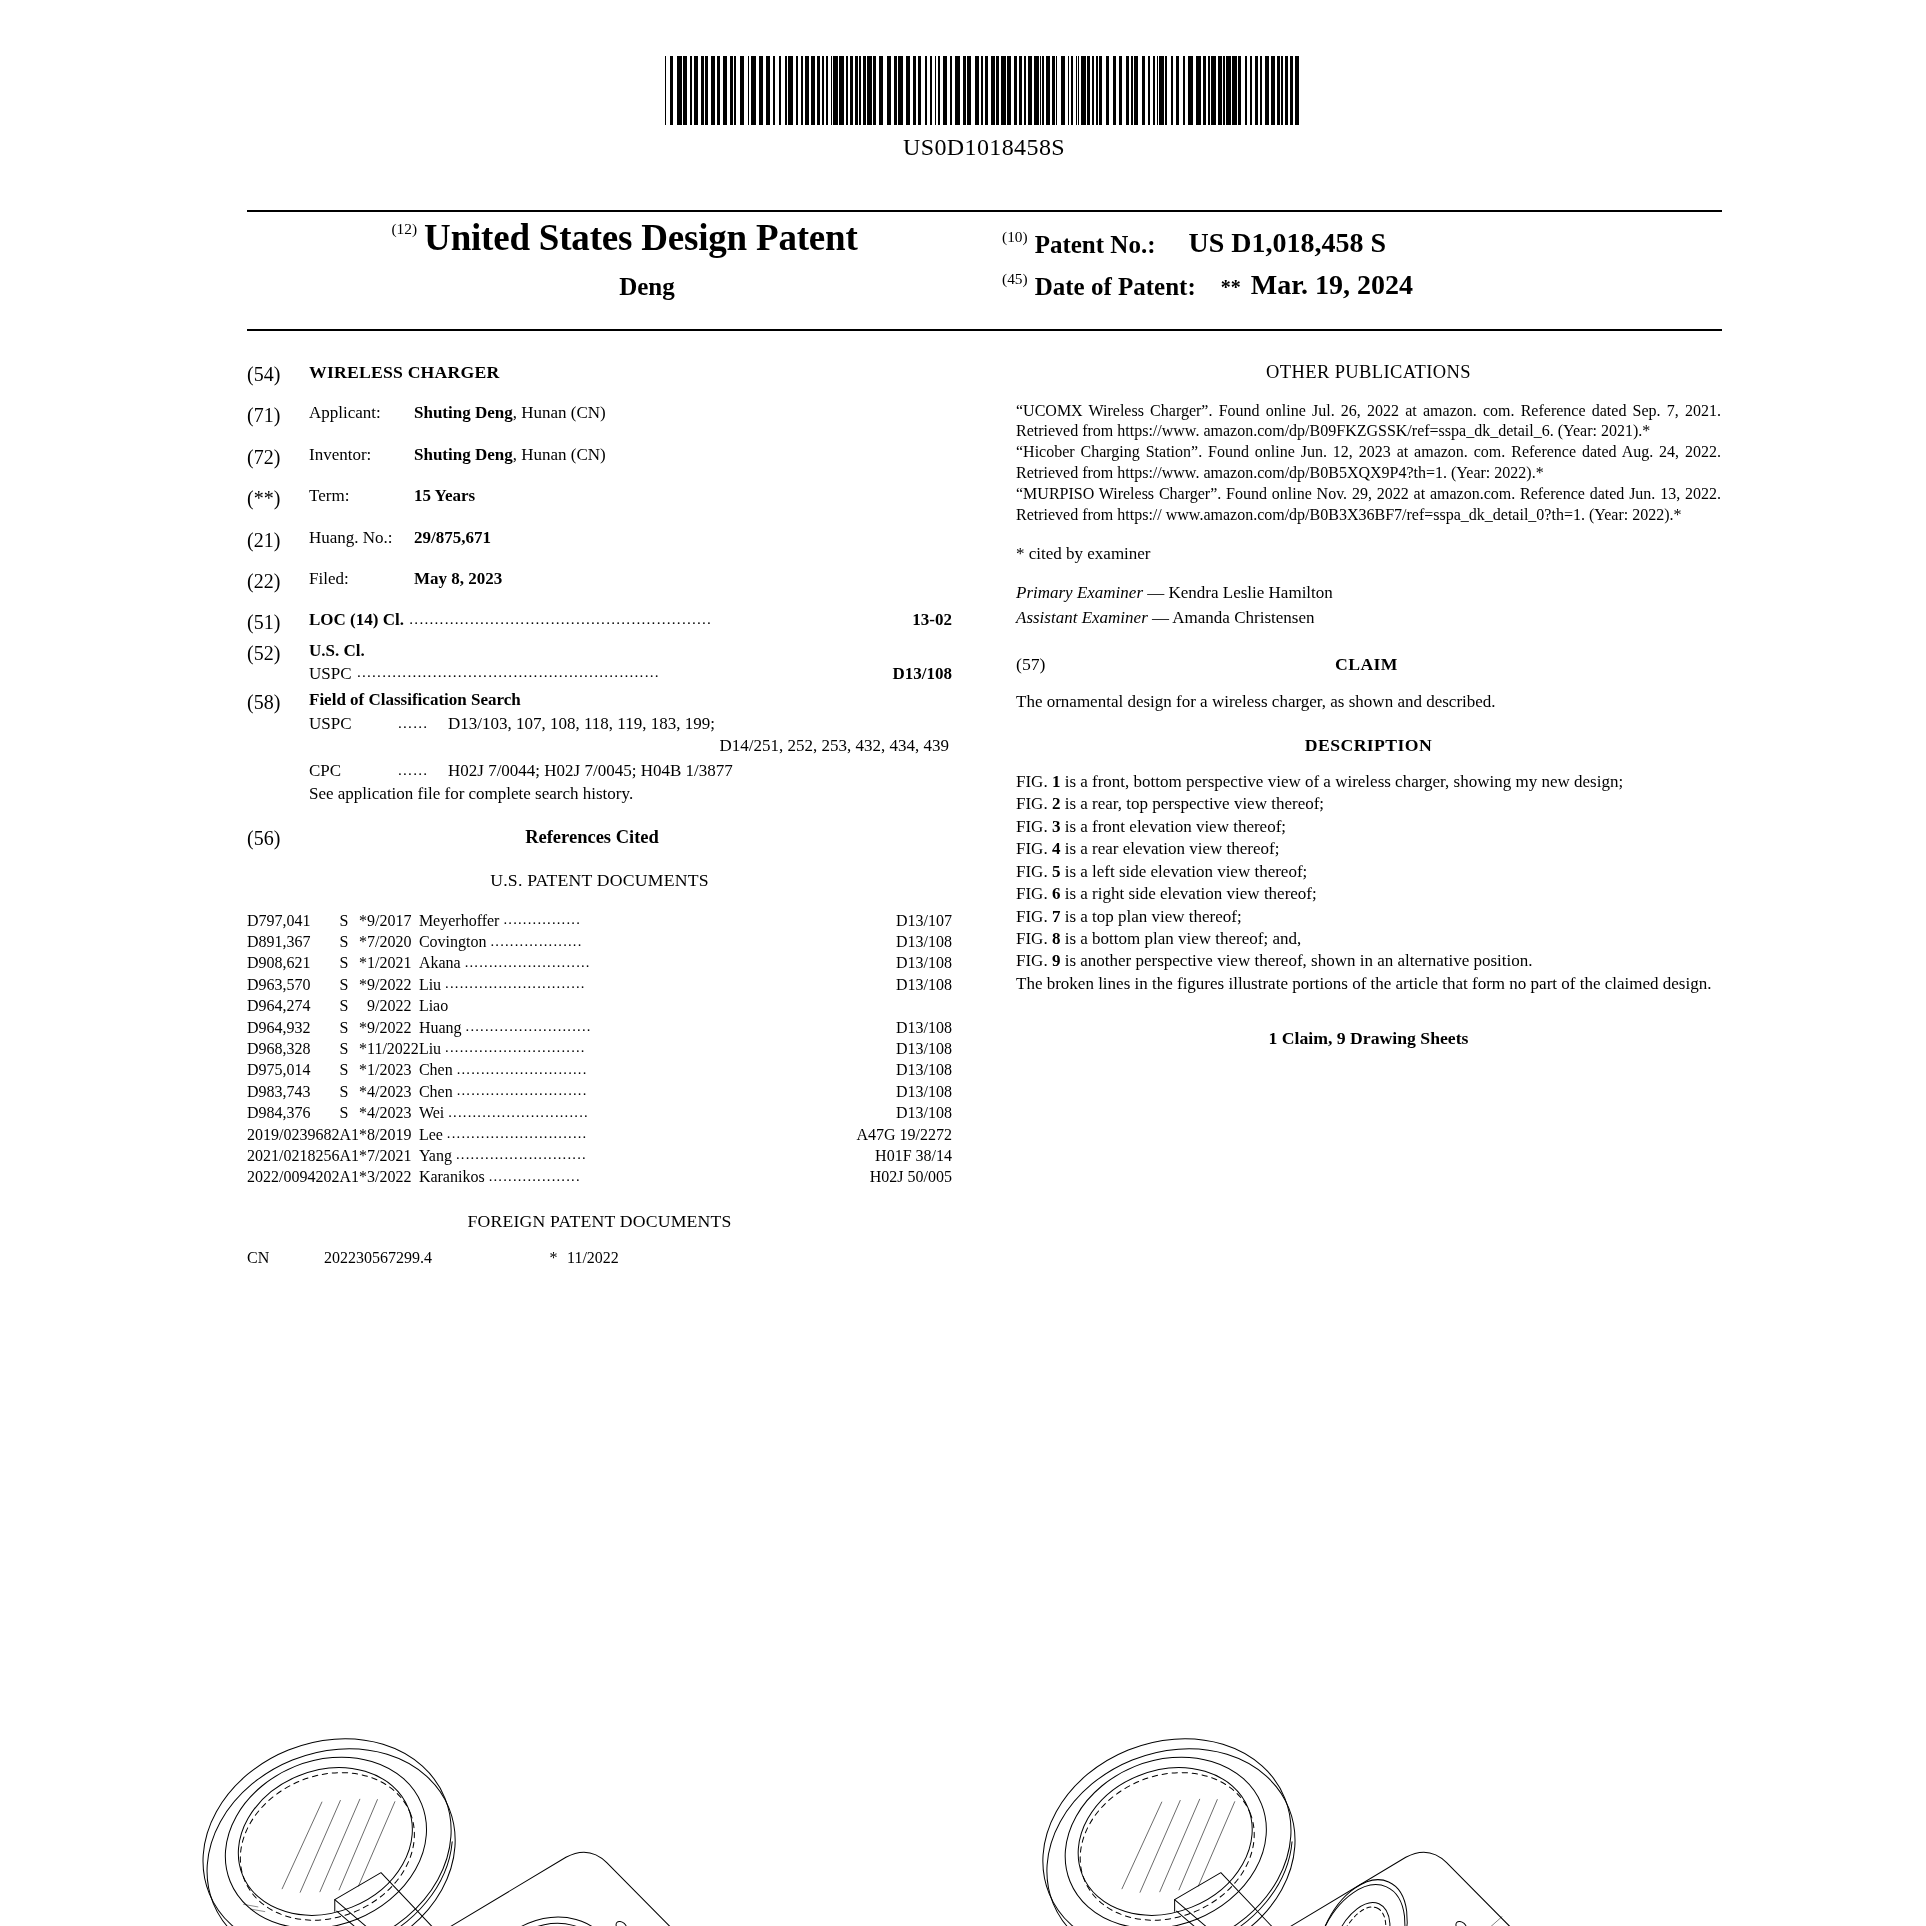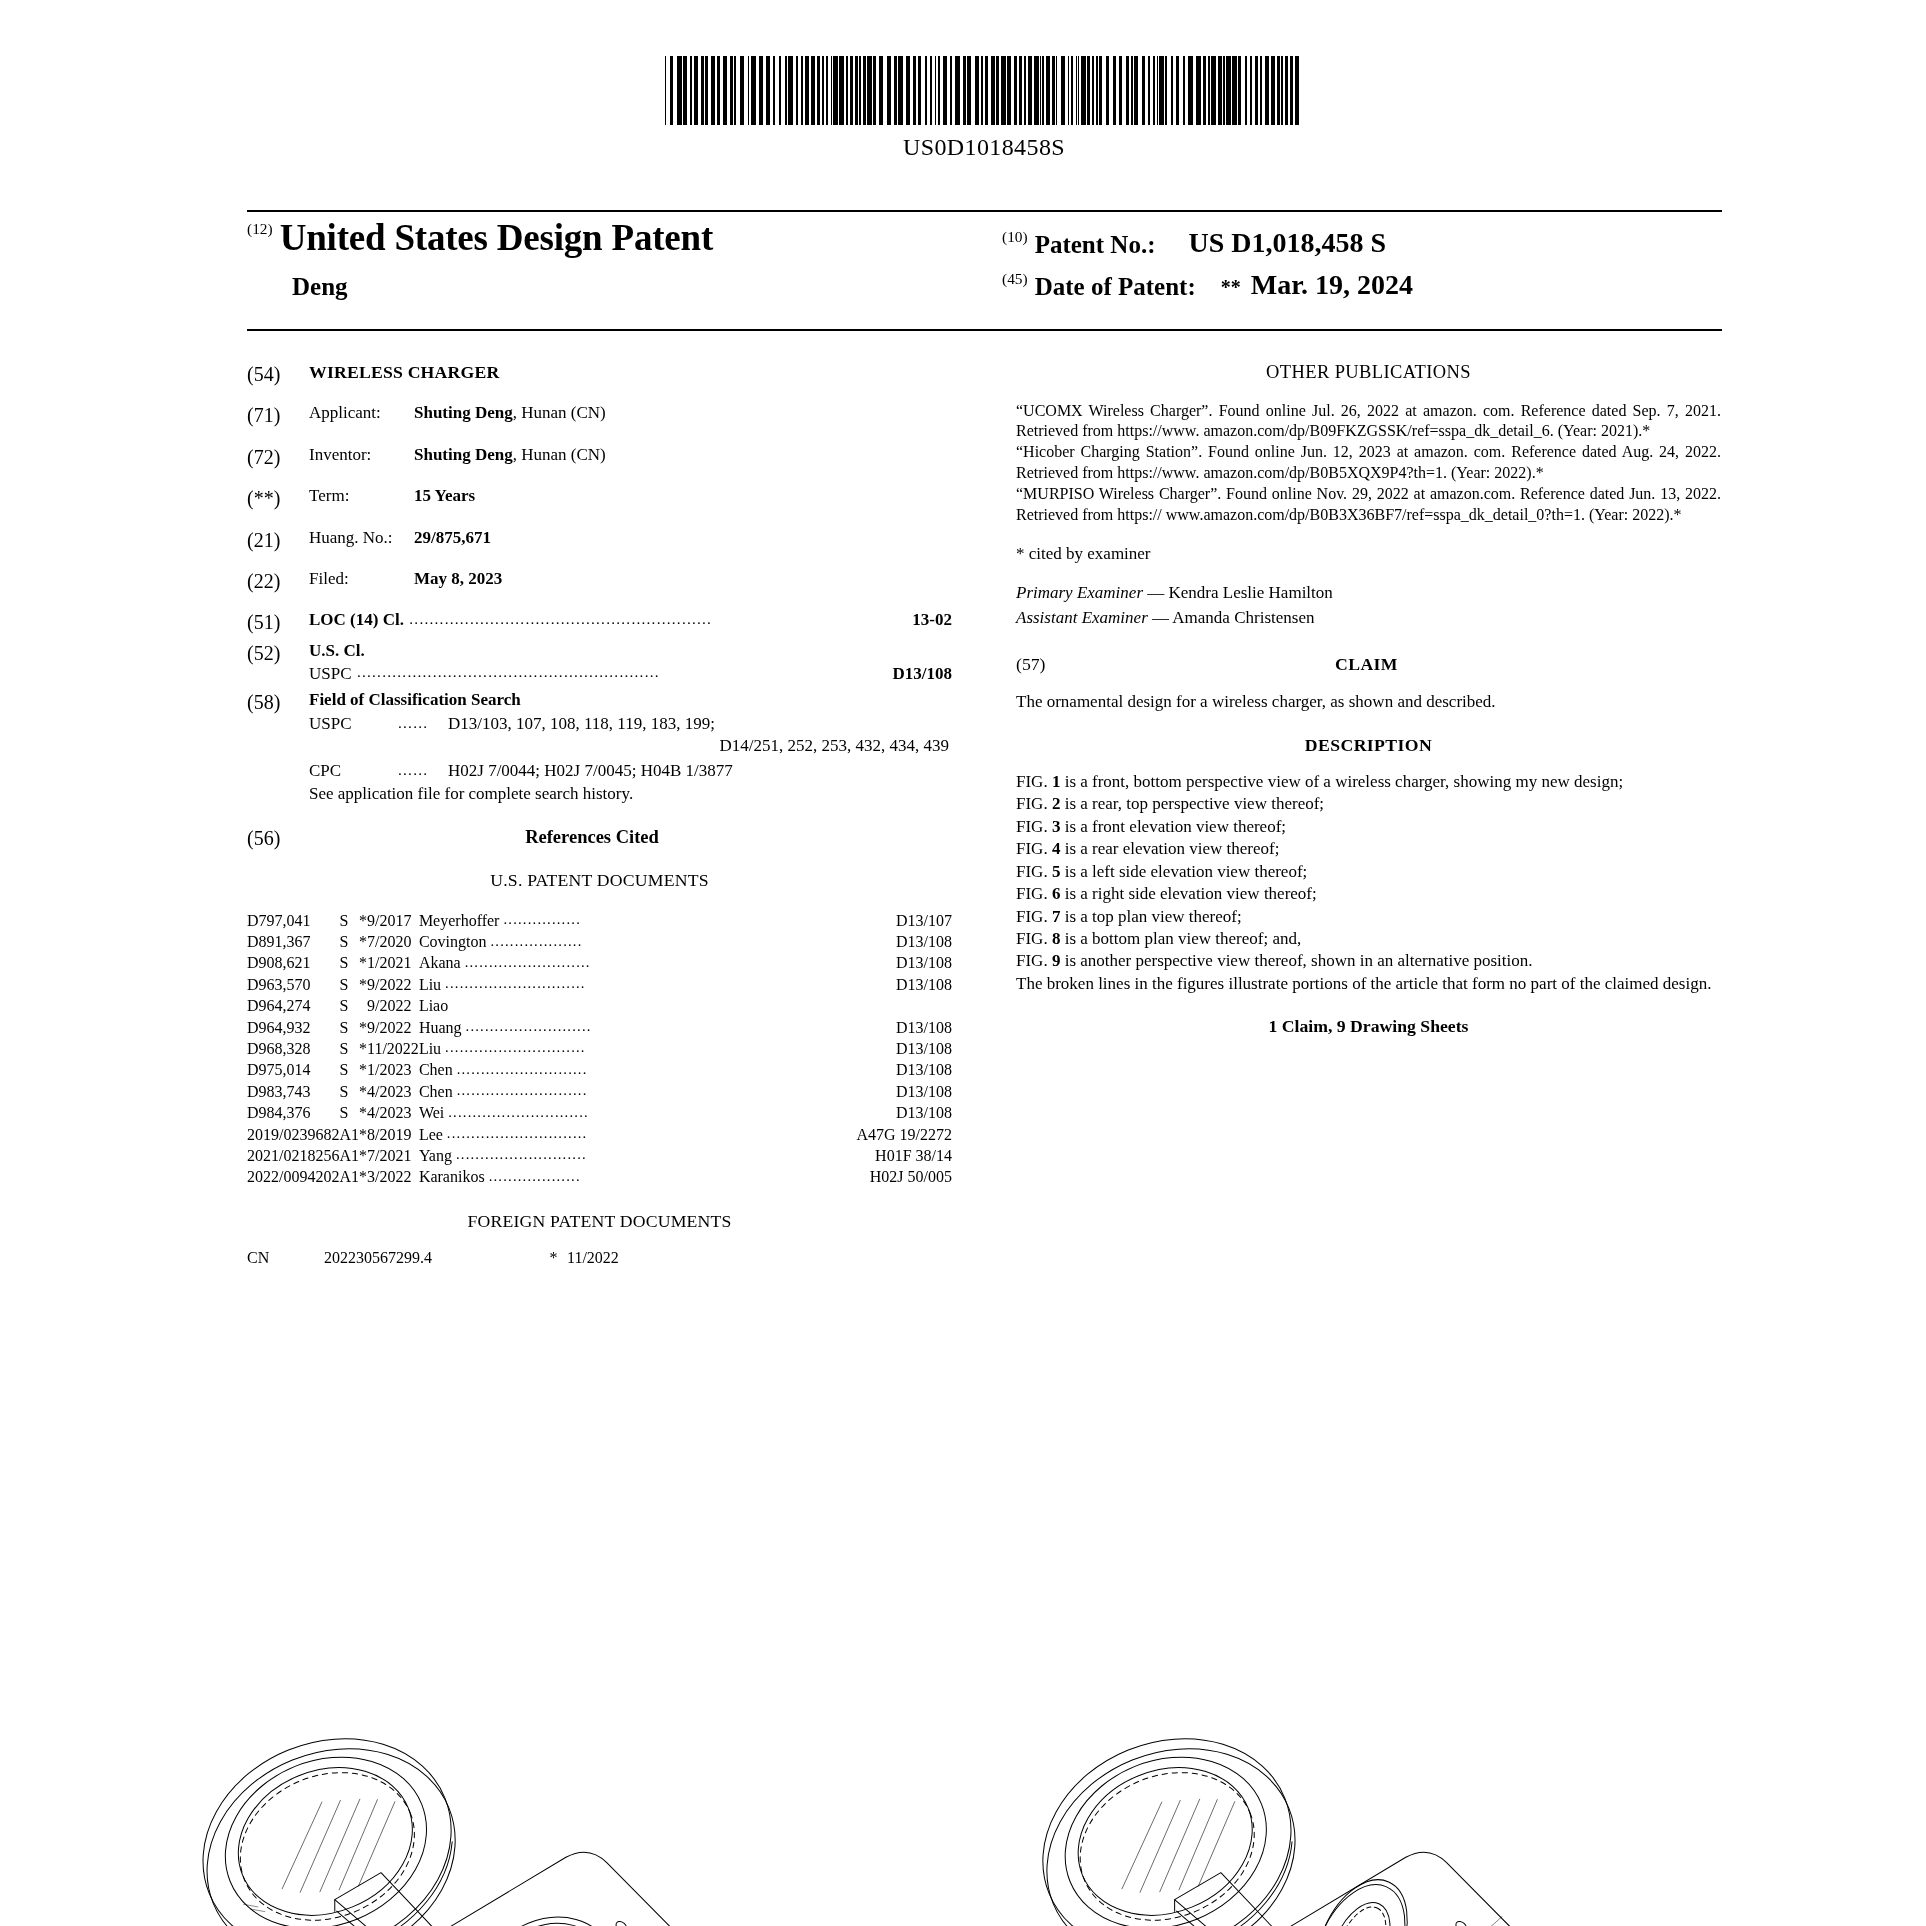--- a/index.html
+++ b/index.html
@@ -54,20 +54,21 @@
     top: 216px;
     left: 247px;
     width: 1475px;
   }
   .mast-row {
     display: flex;
     align-items: flex-end;
   }
   .mast-left {
     width: 755px;
+    text-align: center;
   }
   .mast-right {
     flex: 1;
     display: flex;
     align-items: flex-end;
   }
   .code-sm {
     font-size: 15.4px;
     vertical-align: super;
     padding-right: 7px;
@@ -314,21 +315,21 @@
     margin-top: 14.6px;
     font-size: 17px;
     line-height: 1.32;
   }
   .desc-body p {
     margin: 0;
     text-align: justify;
   }
   .desc-body p.nojust { text-align: left; }
   .sheets {
-    margin-top: 21px;
+    margin-top: 33px;
     text-align: center;
     font-weight: bold;
     font-size: 17.7px;
   }
 
   
   .drawing {
     position: absolute;
     top: 1703px;
     left: 146px;

